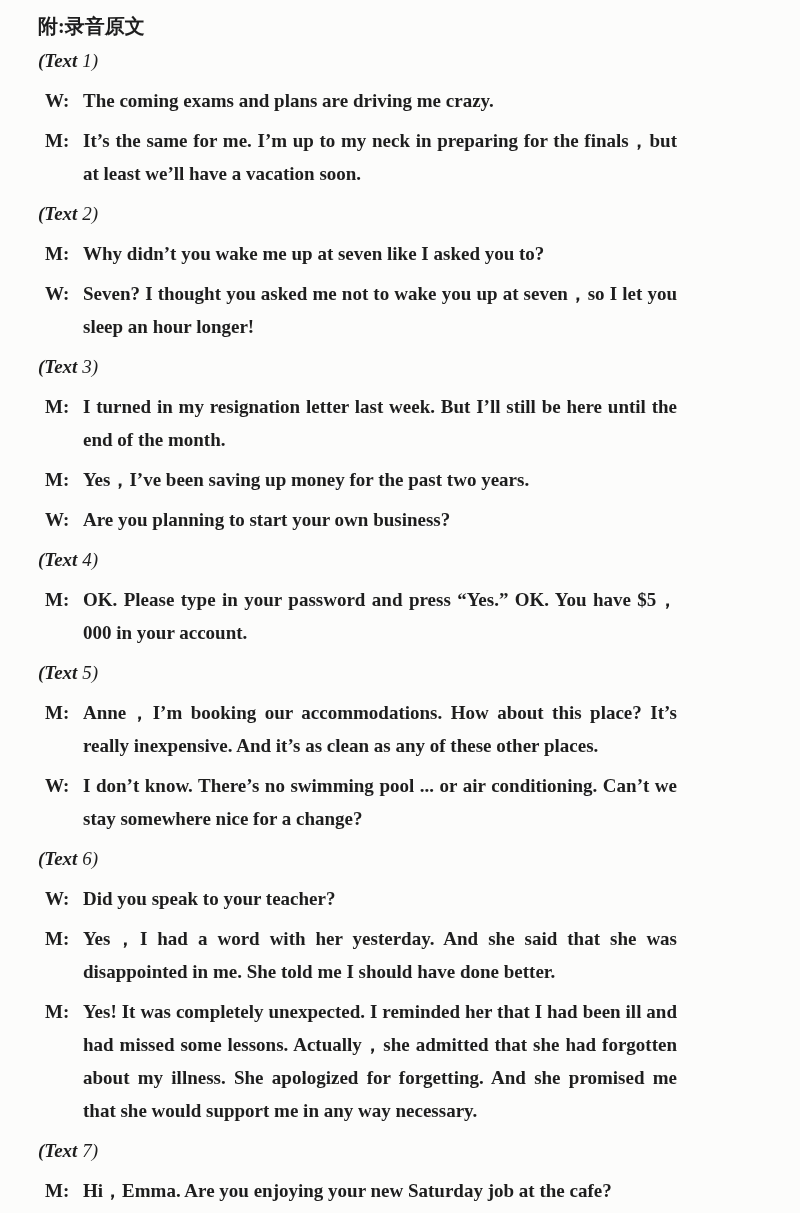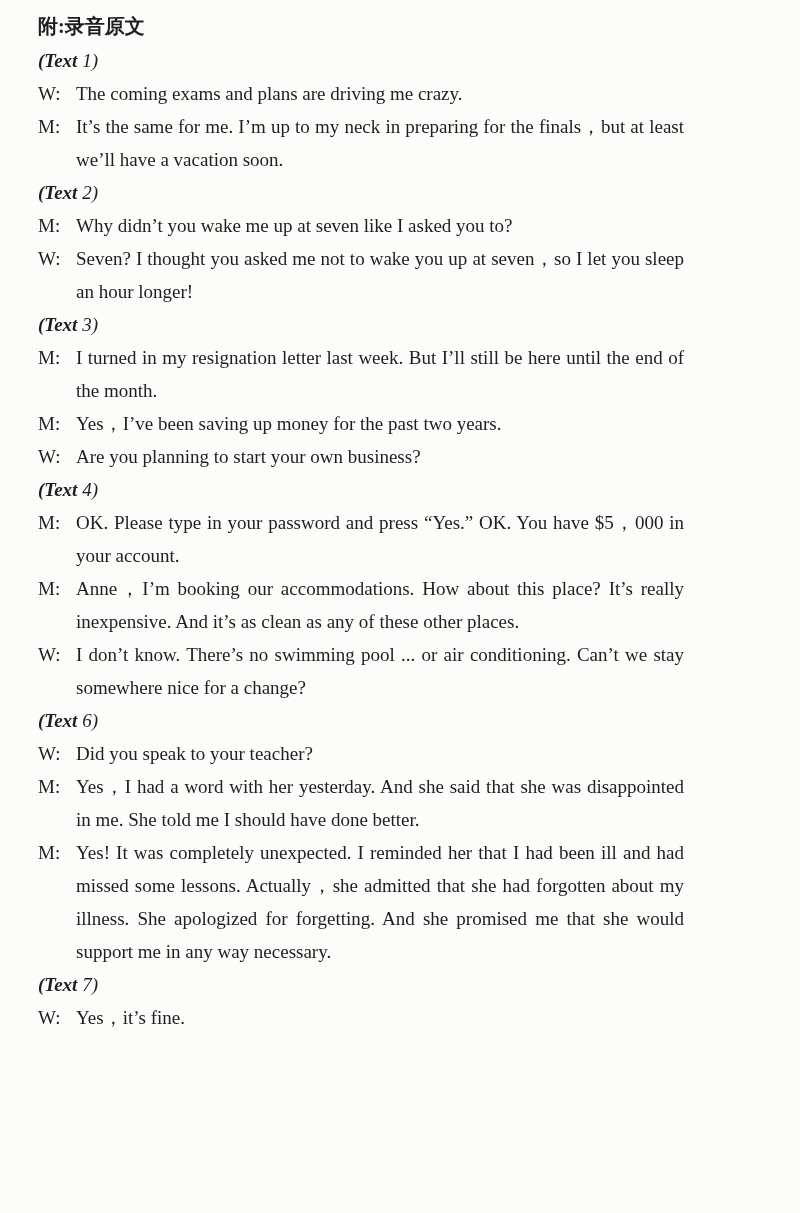--- a/index.html
+++ b/index.html
@@ -33,24 +33,25 @@
   .section-title{
     font-size:19px;
     line-height:33px;
     margin:0;
     font-style:italic;
   }
   .section-title .t-bold{font-weight:bold;}
   .dialogue{
     font-size:19px;
     line-height:33px;
-    margin:0;
+    margin:7px;
     text-align:justify;
     padding-left:38px;
     text-indent:-38px;
+    font-weight:bold;
   }
   .speaker{
     display:inline-block;
     width:38px;
     text-indent:0;
   }
   .doc-footer{
     margin-top:auto;
     text-align:center;
     font-size:19px;
@@ -83,30 +84,32 @@
     <p class="dialogue"><span class="speaker">M:</span><span>Yes，I’ve been saving up money for the past two years.</span></p>
     <p class="dialogue"><span class="speaker">W:</span><span>Are you planning to start your own business?</span></p>
   </div>
 
   <div class="section">
     <p class="section-title"><span class="t-bold">(Text</span><span> 4)</span></p>
     <p class="dialogue"><span class="speaker">M:</span><span>OK. Please type in your password and press “Yes.” OK. You have $5，000 in your account.</span></p>
   </div>
 
   <div class="section">
+    <p class="section-title"><span class="t-bold">(Text</span><span> 5)</span></p>
     <p class="dialogue"><span class="speaker">M:</span><span>Anne，I’m booking our accommodations. How about this place? It’s really inexpensive. And it’s as clean as any of these other places.</span></p>
     <p class="dialogue"><span class="speaker">W:</span><span>I don’t know. There’s no swimming pool ... or air conditioning. Can’t we stay somewhere nice for a change?</span></p>
   </div>
 
   <div class="section">
     <p class="section-title"><span class="t-bold">(Text</span><span> 6)</span></p>
     <p class="dialogue"><span class="speaker">W:</span><span>Did you speak to your teacher?</span></p>
     <p class="dialogue"><span class="speaker">M:</span><span>Yes，I had a word with her yesterday. And she said that she was disappointed in me. She told me I should have done better.</span></p>
     <p class="dialogue"><span class="speaker">M:</span><span>Yes! It was completely unexpected. I reminded her that I had been ill and had missed some lessons. Actually，she admitted that she had forgotten about my illness. She apologized for forgetting. And she promised me that she would support me in any way necessary.</span></p>
   </div>
 
   <div class="section">
     <p class="section-title"><span class="t-bold">(Text</span><span> 7)</span></p>
+    <p class="dialogue"><span class="speaker">M:</span><span>Hi，Emma. Are you enjoying your new Saturday job at the cafe?</span></p>
     <p class="dialogue"><span class="speaker">W:</span><span>Yes，it’s fine.</span></p>
   </div>
 
 
 </div>
 
 </body></html>

